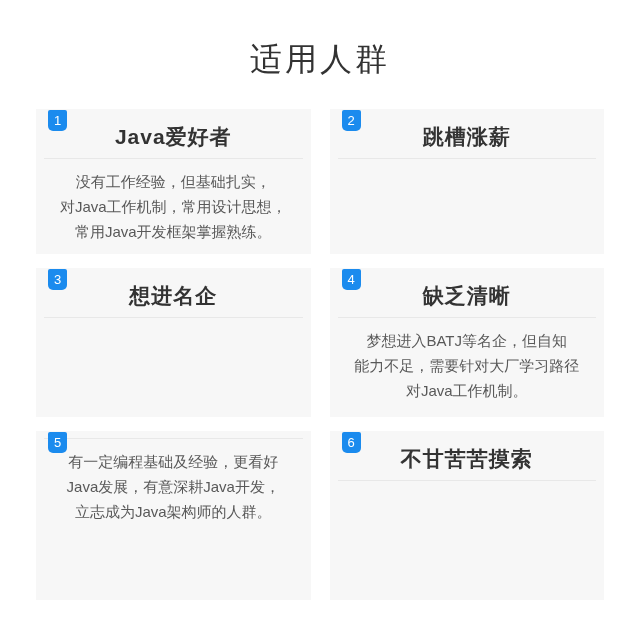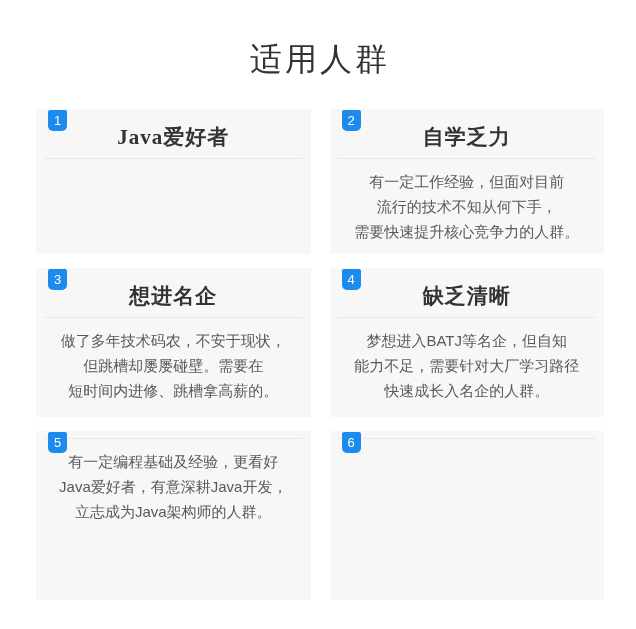--- a/index.html
+++ b/index.html
@@ -51,21 +51,20 @@
     border-radius: 2px 2px 5px 5px;
   }
 
   .card-title {
     padding-top: 13px;
     font-size: 21px;
     line-height: 28px;
     font-weight: bold;
     letter-spacing: 1px;
     color: var(--title_text, #333333);
-    font-family: Liberation Serif, serif;
   }
 
   .divider {
     height: 1px;
     background: var(--divider, #e8e8e8);
     margin: 7px 8px 0 8px;
   }
 
   .card-body {
     margin-top: 10px;
@@ -79,55 +78,53 @@
 <body>
 
 <h1 class="page-title">适用人群</h1>
 
 <div class="card-grid">
 
   <section class="card row1">
     <span class="badge">1</span>
     <h2 class="card-title">Java爱好者</h2>
     <div class="divider"></div>
+    <p class="card-body">没有工作经验，但基础扎实，
+对Java工作机制，常用设计思想，
+常用Java开发框架掌握熟练。</p>
   </section>
 
   <section class="card row1">
     <span class="badge">2</span>
-    <h2 class="card-title">自学乏力</h2>
+    <h2 class="card-title">跳槽涨薪</h2>
     <div class="divider"></div>
-    <p class="card-body">有一定工作经验，但面对目前
-流行的技术不知从何下手，
-需要快速提升核心竞争力的人群。</p>
   </section>
 
   <section class="card row2">
     <span class="badge">3</span>
     <h2 class="card-title">想进名企</h2>
     <div class="divider"></div>
-    <p class="card-body">做了多年技术码农，不安于现状，
-但跳槽却屡屡碰壁。需要在
-短时间内进修、跳槽拿高薪的。</p>
   </section>
 
   <section class="card row2">
     <span class="badge">4</span>
     <h2 class="card-title">缺乏清晰</h2>
     <div class="divider"></div>
     <p class="card-body">梦想进入BATJ等名企，但自知
 能力不足，需要针对大厂学习路径
-快速成长入名企的人群。</p>
+对Java工作机制。</p>
   </section>
 
   <section class="card row3">
     <span class="badge">5</span>
     <div class="divider"></div>
     <p class="card-body">有一定编程基础及经验，更看好
-Java爱好者，有意深耕Java开发，
+Java发展，有意深耕Java开发，
 立志成为Java架构师的人群。</p>
   </section>
 
   <section class="card row3">
     <span class="badge">6</span>
+    <h2 class="card-title">不甘苦苦摸索</h2>
     <div class="divider"></div>
   </section>
 
 </div>
 
 </body></html>

